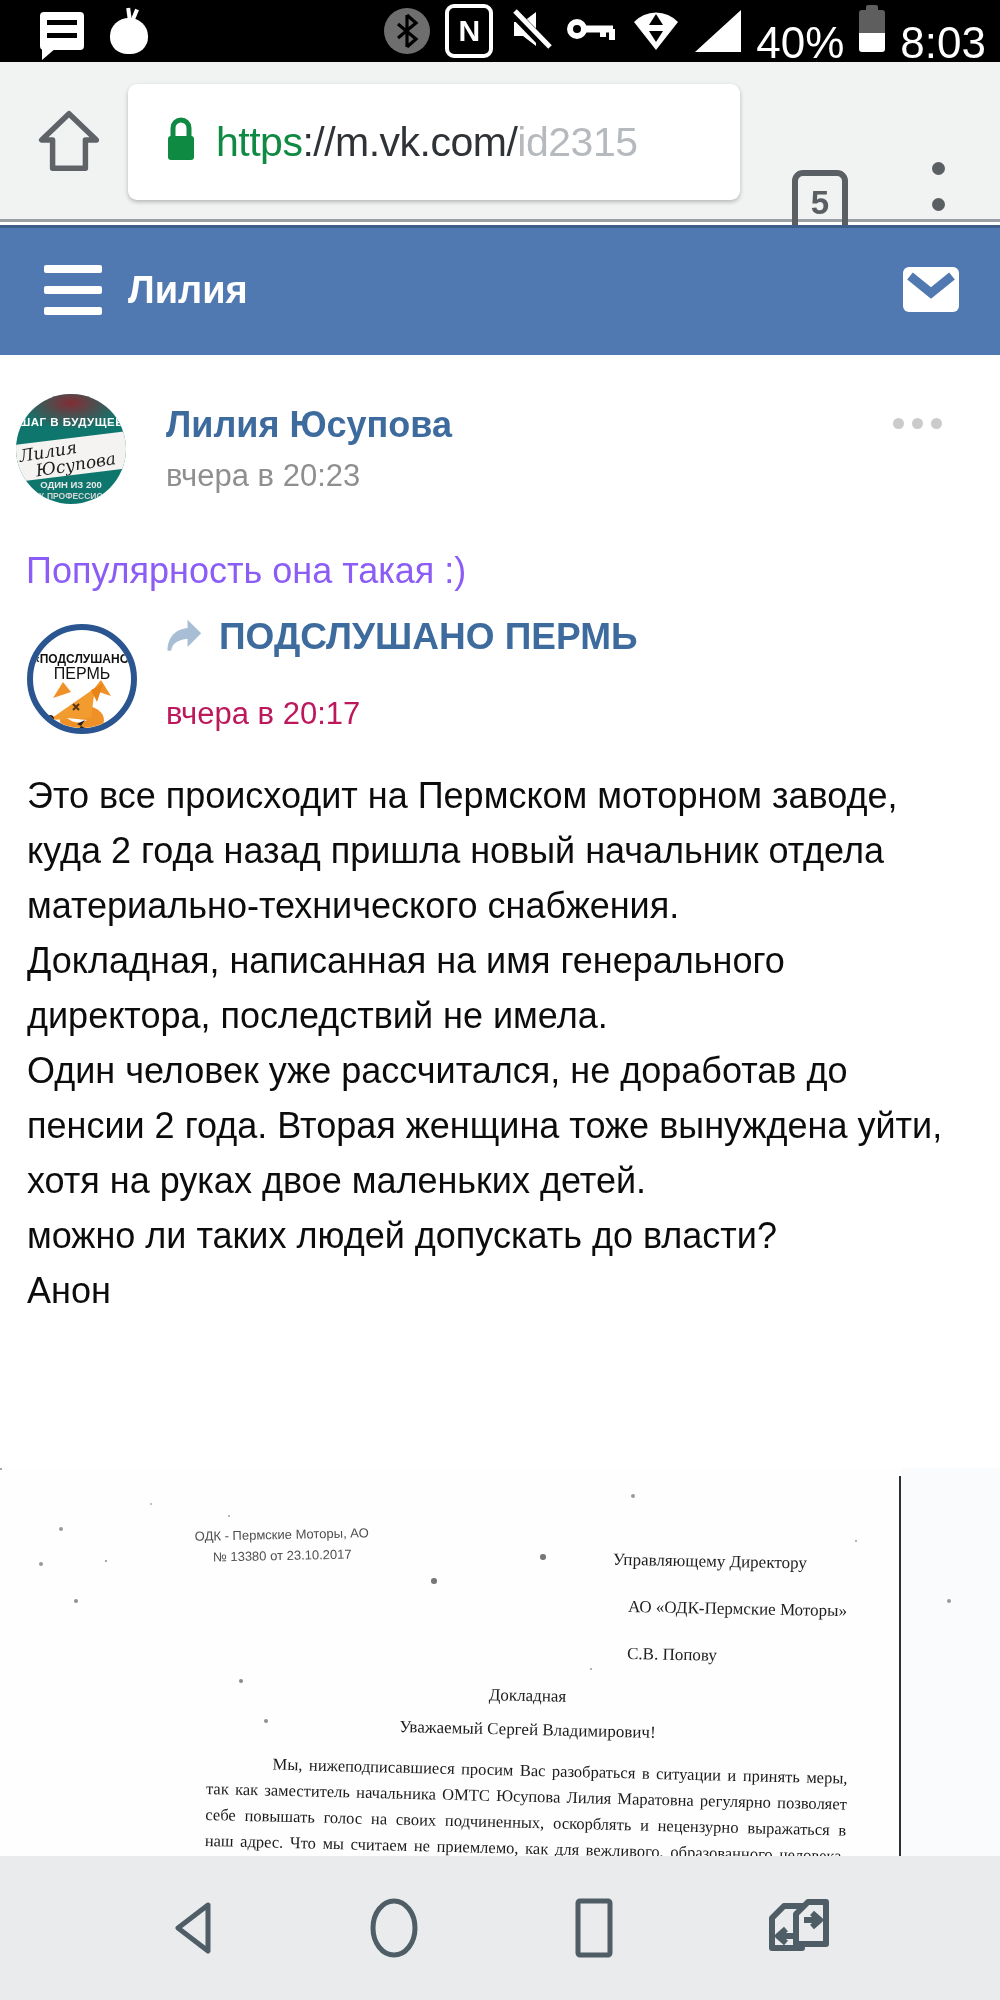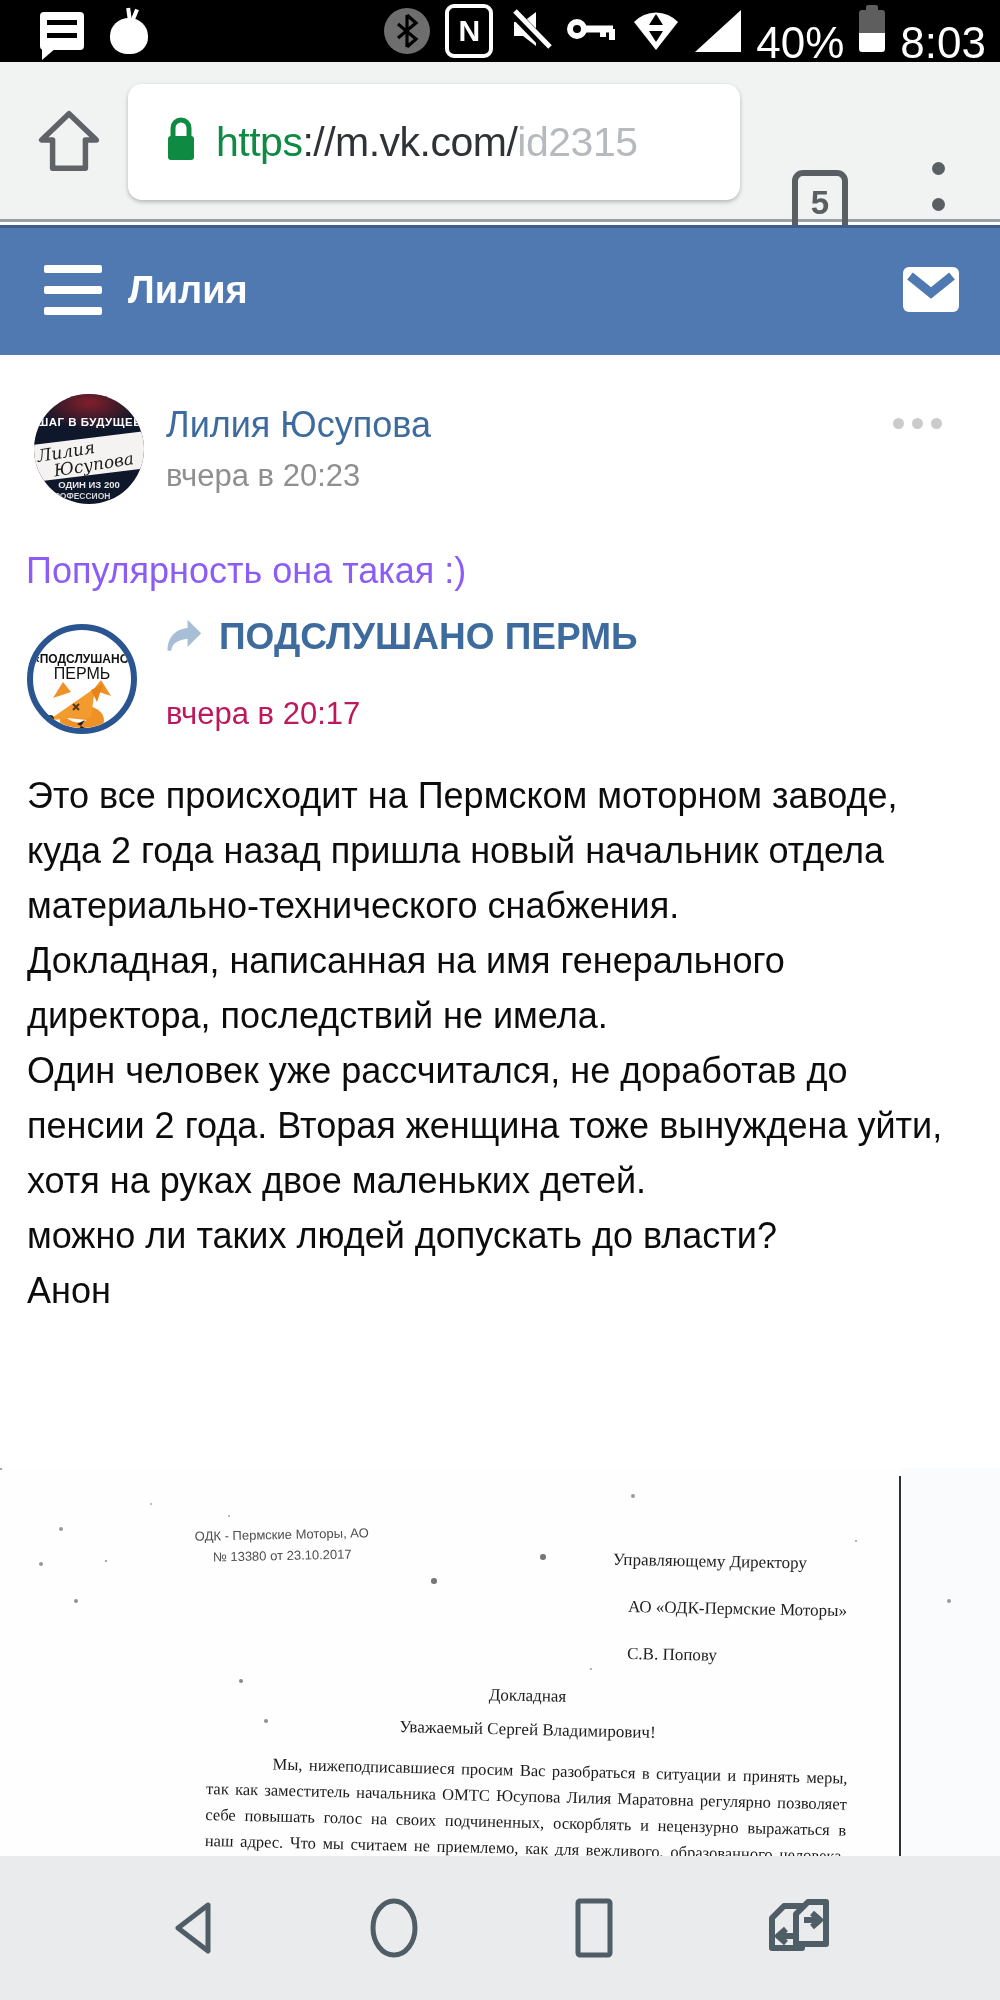--- a/index.html
+++ b/index.html
@@ -26,48 +26,48 @@
   .nfc{width:40px;height:46px;border:4px solid #fff;border-radius:9px;color:#fff;font-weight:bold;font-size:30px;display:flex;align-items:center;justify-content:center;}
   
   .batt{position:relative;width:26px;height:42px;border-radius:3px;background:linear-gradient(to top,#fff 45%,#5e5e5e 45%);}
   .batt:before{content:"";position:absolute;top:-5px;left:7px;width:12px;height:5px;background:#5e5e5e;border-radius:2px 2px 0 0;}
   
   .signal{width:0;height:0;border-bottom:42px solid #fff;border-left:46px solid transparent;}
 
   
   .browser-bar{position:absolute;top:62px;left:0;width:1000px;height:160px;background:#f1f2f2;border-bottom:3px solid #9aa0a6;box-sizing:border-box;}
   .home-btn{position:absolute;left:34px;top:44px;width:70px;height:70px;}
-  .addr-pill{position:absolute;left:128px;top:22px;width:612px;height:116px;background:#fff;border-radius:14px;box-shadow:0 2px 4px rgba(0,0,0,.25);display:flex;align-items:center;overflow:hidden;}
+  .addr-pill{position:absolute;left:128px;top:22px;width:612px;height:116px;background:#fff;border-radius:9px;box-shadow:0 2px 4px rgba(0,0,0,.25);display:flex;align-items:center;overflow:hidden;}
   .addr-pill .lock{margin:0 16px 0 34px;flex:0 0 auto;}
   .url{font-size:41px;white-space:nowrap;letter-spacing:-0.5px;}
   .url .sch{color:#0e8a43;}
   .url .host{color:#2f3337;}
   .url .path{color:#b6b9bd;}
   .tab-btn{position:absolute;left:792px;top:108px;width:56px;height:66px;border:6px solid #5a5f64;border-radius:11px;box-sizing:border-box;display:flex;align-items:center;justify-content:center;color:#5a5f64;font-size:33px;font-weight:bold;}
   .menu-btn{position:absolute;left:928px;top:100px;width:20px;height:84px;display:flex;flex-direction:column;justify-content:space-between;align-items:center;}
   .menu-btn i{width:13px;height:13px;border-radius:50%;background:#5a5f64;}
 
   
   .vk-header{position:absolute;top:225px;left:0;width:1000px;height:130px;background:#5079b1;box-shadow:inset 0 3px 0 rgba(0,0,0,.22);}
   .hamburger{position:absolute;left:44px;top:40px;width:58px;height:50px;display:flex;flex-direction:column;justify-content:space-between;}
   .hamburger i{height:8px;background:#fff;border-radius:2px;}
   .vk-title{position:absolute;left:128px;top:44px;color:#fff;font-size:38px;font-weight:bold;}
   .mail-btn{position:absolute;left:905px;top:268px;width:56px;height:45px;background:#fff;border-radius:6px;top:43px;left:861px;}
   .vk-header .mail-btn{position:absolute;left:861px;top:42px;}
 
   
-  .avatar1{position:absolute;left:34px;top:394px;width:110px;height:110px;border-radius:50%;overflow:hidden;background:#0f172a;}
+  .avatar1{position:absolute;left:16px;top:394px;width:110px;height:110px;border-radius:50%;overflow:hidden;background:#0f766e;}
   .avatar1 .redglow{position:absolute;inset:0;background:radial-gradient(ellipse 70% 35% at 50% 8%,rgba(150,32,42,.85),rgba(150,32,42,0) 70%);}
   .avatar1 .t1{position:absolute;top:20%;left:0;right:0;text-align:center;color:#fff;font-weight:bold;font-size:11.5px;letter-spacing:.5px;}
   .avatar1 .band{position:absolute;left:-15%;top:40%;width:130%;height:34%;background:#f4f3f1;transform:rotate(-7deg);}
   .avatar1 .script{position:absolute;left:14%;top:2px;font-family:"DejaVu Serif",serif;font-style:italic;font-size:17px;color:#1c1c1c;line-height:17px;transform:rotate(-2deg);}
   .avatar1 .script .s2{margin-left:14px;}
   .avatar1 .b1{position:absolute;top:77%;left:0;right:0;text-align:center;color:#e8e8e8;font-weight:bold;font-size:9.5px;}
-  .avatar1 .b2{position:absolute;top:88%;left:0;right:0;text-align:left;color:#d5d5d5;font-weight:bold;font-size:8.5px;}
-  .author-link{position:absolute;left:166px;top:404px;color:#3e6b9e;font-size:36px;font-weight:normal;}
+  .avatar1 .b2{position:absolute;top:88%;left:0;right:0;text-align:center;color:#d5d5d5;font-weight:bold;font-size:8.5px;}
+  .author-link{position:absolute;left:166px;top:404px;color:#3e6b9e;font-size:36px;font-weight:bold;}
   .post-date{position:absolute;left:166px;top:458px;color:#8f8f8f;font-size:31px;}
   .post-menu{position:absolute;left:893px;top:418px;display:flex;gap:8px;}
   .post-menu i{width:11px;height:11px;border-radius:50%;background:#cbcbcb;}
   .post-text{position:absolute;left:26px;top:550px;color:#8b5cf6;font-size:36px;}
 
   .avatar2{position:absolute;left:27px;top:624px;width:110px;height:110px;border-radius:50%;background:#fff;border:6px solid #2a5590;box-sizing:border-box;overflow:hidden;}
   .avatar2 .l1{position:absolute;top:22%;left:0;right:0;text-align:center;font-size:12px;font-weight:800;color:#101010;}
   .avatar2 .l2{position:absolute;top:36%;left:0;right:0;text-align:center;font-size:16px;font-weight:400;color:#101010;}
   .avatar2 svg{position:absolute;left:0;bottom:-4px;}
   .repost-head{position:absolute;left:163px;top:616px;display:flex;align-items:center;gap:16px;}

